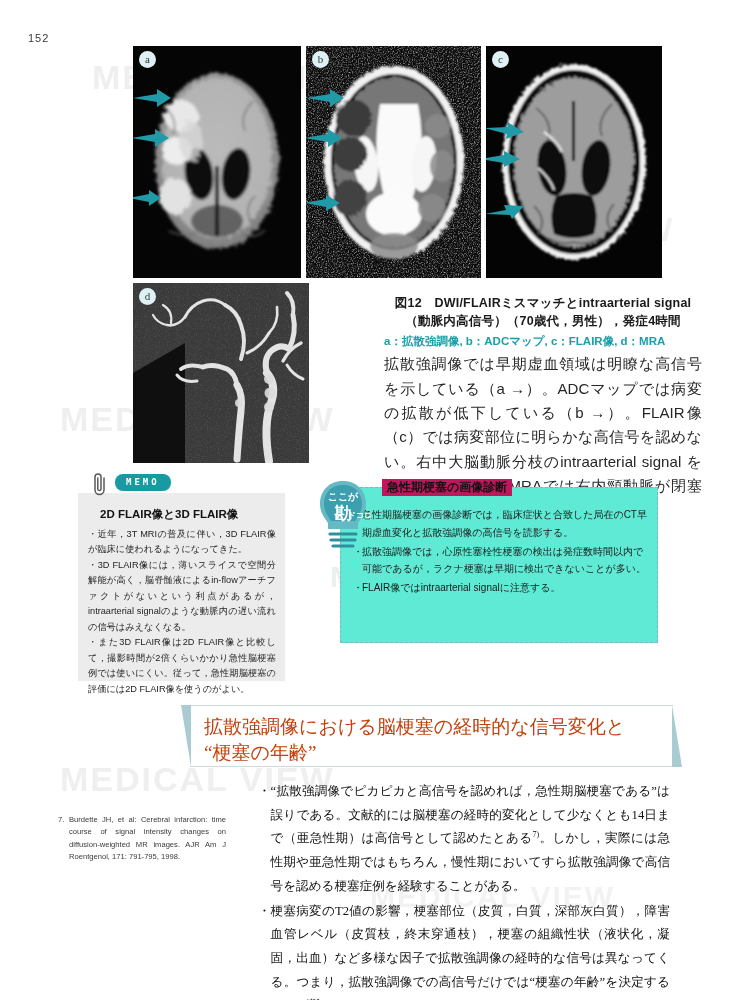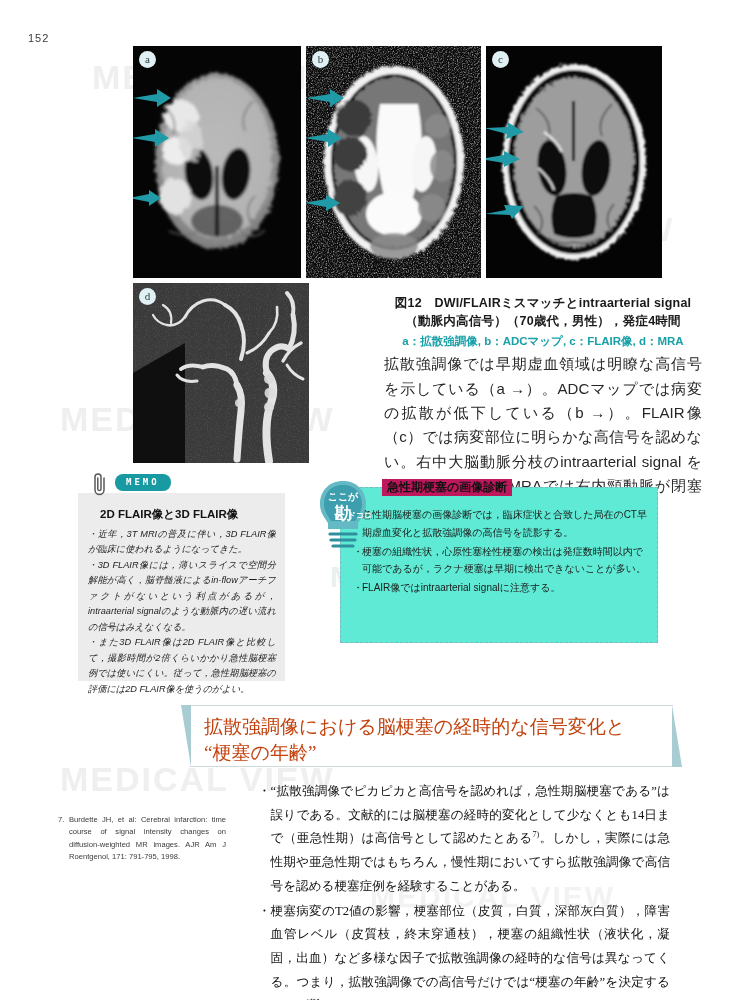--- a/index.html
+++ b/index.html
@@ -62,21 +62,21 @@
     position: absolute; left: 372px; top: 294px; width: 318px;
     font-family: "Liberation Sans", sans-serif;
     margin-left: 12px;
   }
   .cap-title {
     font-size: 12.5px; font-weight: 700; color: #1a1a1a;
     line-height: 1.45; text-align: center; letter-spacing: .2px;
   }
   .cap-sub {
     margin-top: 3px; font-size: 11.5px; font-weight: 700;
-    color: #18a0a8; text-align: center; line-height: 1.4;
+    color: #18a0a8; text-align: left; line-height: 1.4;
   }
   .cap-body {
     margin-top: 3px; font-size: 15px; color: #262626;
     line-height: 1.62; text-align: justify; letter-spacing: .1px;
   }
 
   
   .memo {
     position: absolute; left: 78px; top: 493px;
     width: 207px; height: 188px;
@@ -95,21 +95,21 @@
   }
   .memo-title {
     position: absolute; left: 10px; top: 14px; right: 8px;
     font-size: 11.5px; font-weight: 700; color: #111; margin-left: 12px;
   }
   .memo-body {
     position: absolute; left: 10px; top: 34px; right: 9px;
     font-size: 9.2px; color: #1d1d1d; line-height: 1.68;
     text-align: justify;
   }
-  .memo-body p { margin-bottom: 0; font-style: italic; }
+  .memo-body p { margin-bottom: 0; }
 
   
   .kando {
     position: absolute; left: 340px; top: 487px;
     width: 318px; height: 156px;
     background: #5eead4;
     border: 1.5px dashed #7fb6bf;
   }
   .kando-title {
     position: absolute; left: 382px; top: 479px;
@@ -431,21 +431,21 @@
   </div>
   <div class="kando-title">急性期梗塞の画像診断</div>
   <div class="kando">
     <div class="kando-body">
       <div class="li">
         <span class="dot">・</span>
         <span class="tx">急性期脳梗塞の画像診断では，臨床症状と合致した局在のCT早期虚血変化と拡散強調像の高信号を読影する。</span>
       </div>
       <div class="li">
         <span class="dot">・</span>
-        <span class="tx">梗塞の組織性状，心原性塞栓性梗塞の検出は発症数時間以内で可能であるが，ラクナ梗塞は早期に検出できないことが多い。</span>
+        <span class="tx">拡散強調像では，心原性塞栓性梗塞の検出は発症数時間以内で可能であるが，ラクナ梗塞は早期に検出できないことが多い。</span>
       </div>
       <div class="li">
         <span class="dot">・</span>
         <span class="tx">FLAIR像ではintraarterial signalに注意する。</span>
       </div>
     </div>
   </div>
 
   <div class="sec-head">
     <div class="sec-head-txt">

